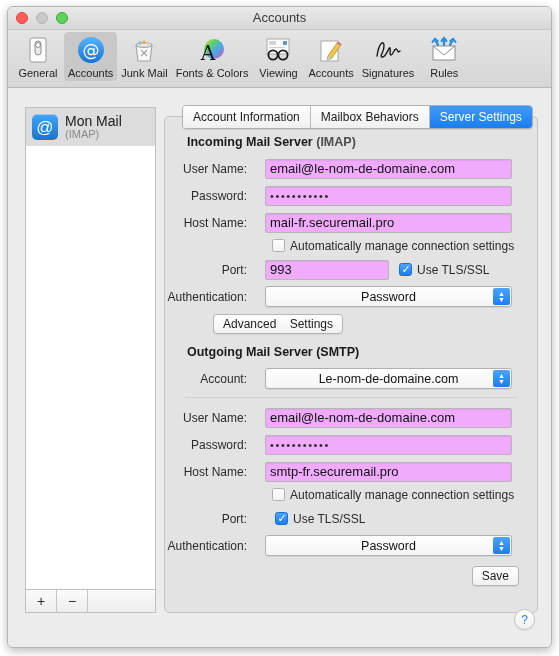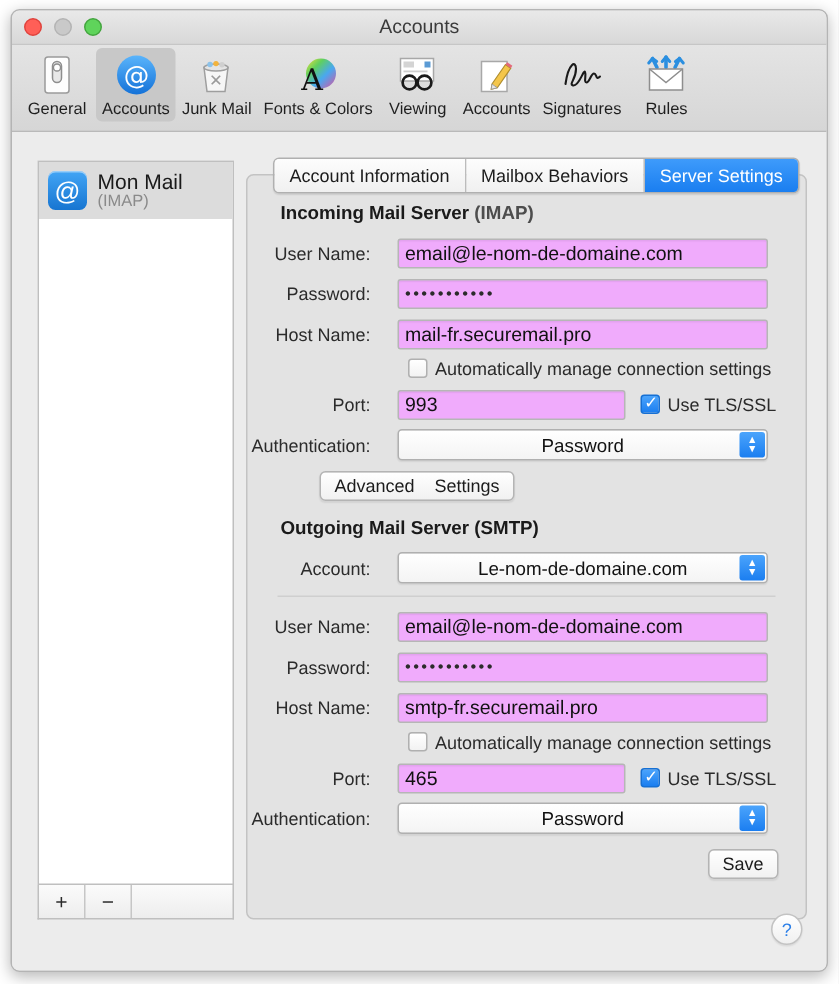--- a/index.html
+++ b/index.html
@@ -228,21 +228,21 @@
     border-radius: 2px;
     font-size: 13px;
     color: #111;
     display: flex;
     align-items: center;
     padding: 0 4px;
     box-sizing: border-box;
     box-shadow: inset 0 1px 1px rgba(0,0,0,0.06);
   }
   .field.wide { width: 247px; }
-  .field.port { width: 152px; }
+  .field.port { width: 124px; }
   .field .dots { letter-spacing: 1.6px; font-size: 11px; color: #2b2b2b; }
 
   .popup {
     height: 21px;
     border: 1px solid #b0b0b0;
     border-radius: 3px;
     background: linear-gradient(to bottom, #ffffff 0%, #f4f4f4 100%);
     font-size: 12.5px;
     color: #111;
     display: flex;
@@ -558,21 +558,20 @@
           <div class="field wide">smtp-fr.securemail.pro</div>
         </div>
 
         <div class="checkrow indent">
           <div class="cbox"></div>
           <div class="ctext">Automatically manage connection settings</div>
         </div>
 
         <div class="row">
           <div class="lbl">Port:</div>
-          <div class="field port">465</div>
           <div class="cbox on" style="margin-left:10px"></div>
           <div class="ctext">Use TLS/SSL</div>
         </div>
 
         <div class="row">
           <div class="lbl">Authentication:</div>
           <div class="popup wide">
             <span>Password</span>
             <span class="chev">▲<br>▼</span>
           </div>

